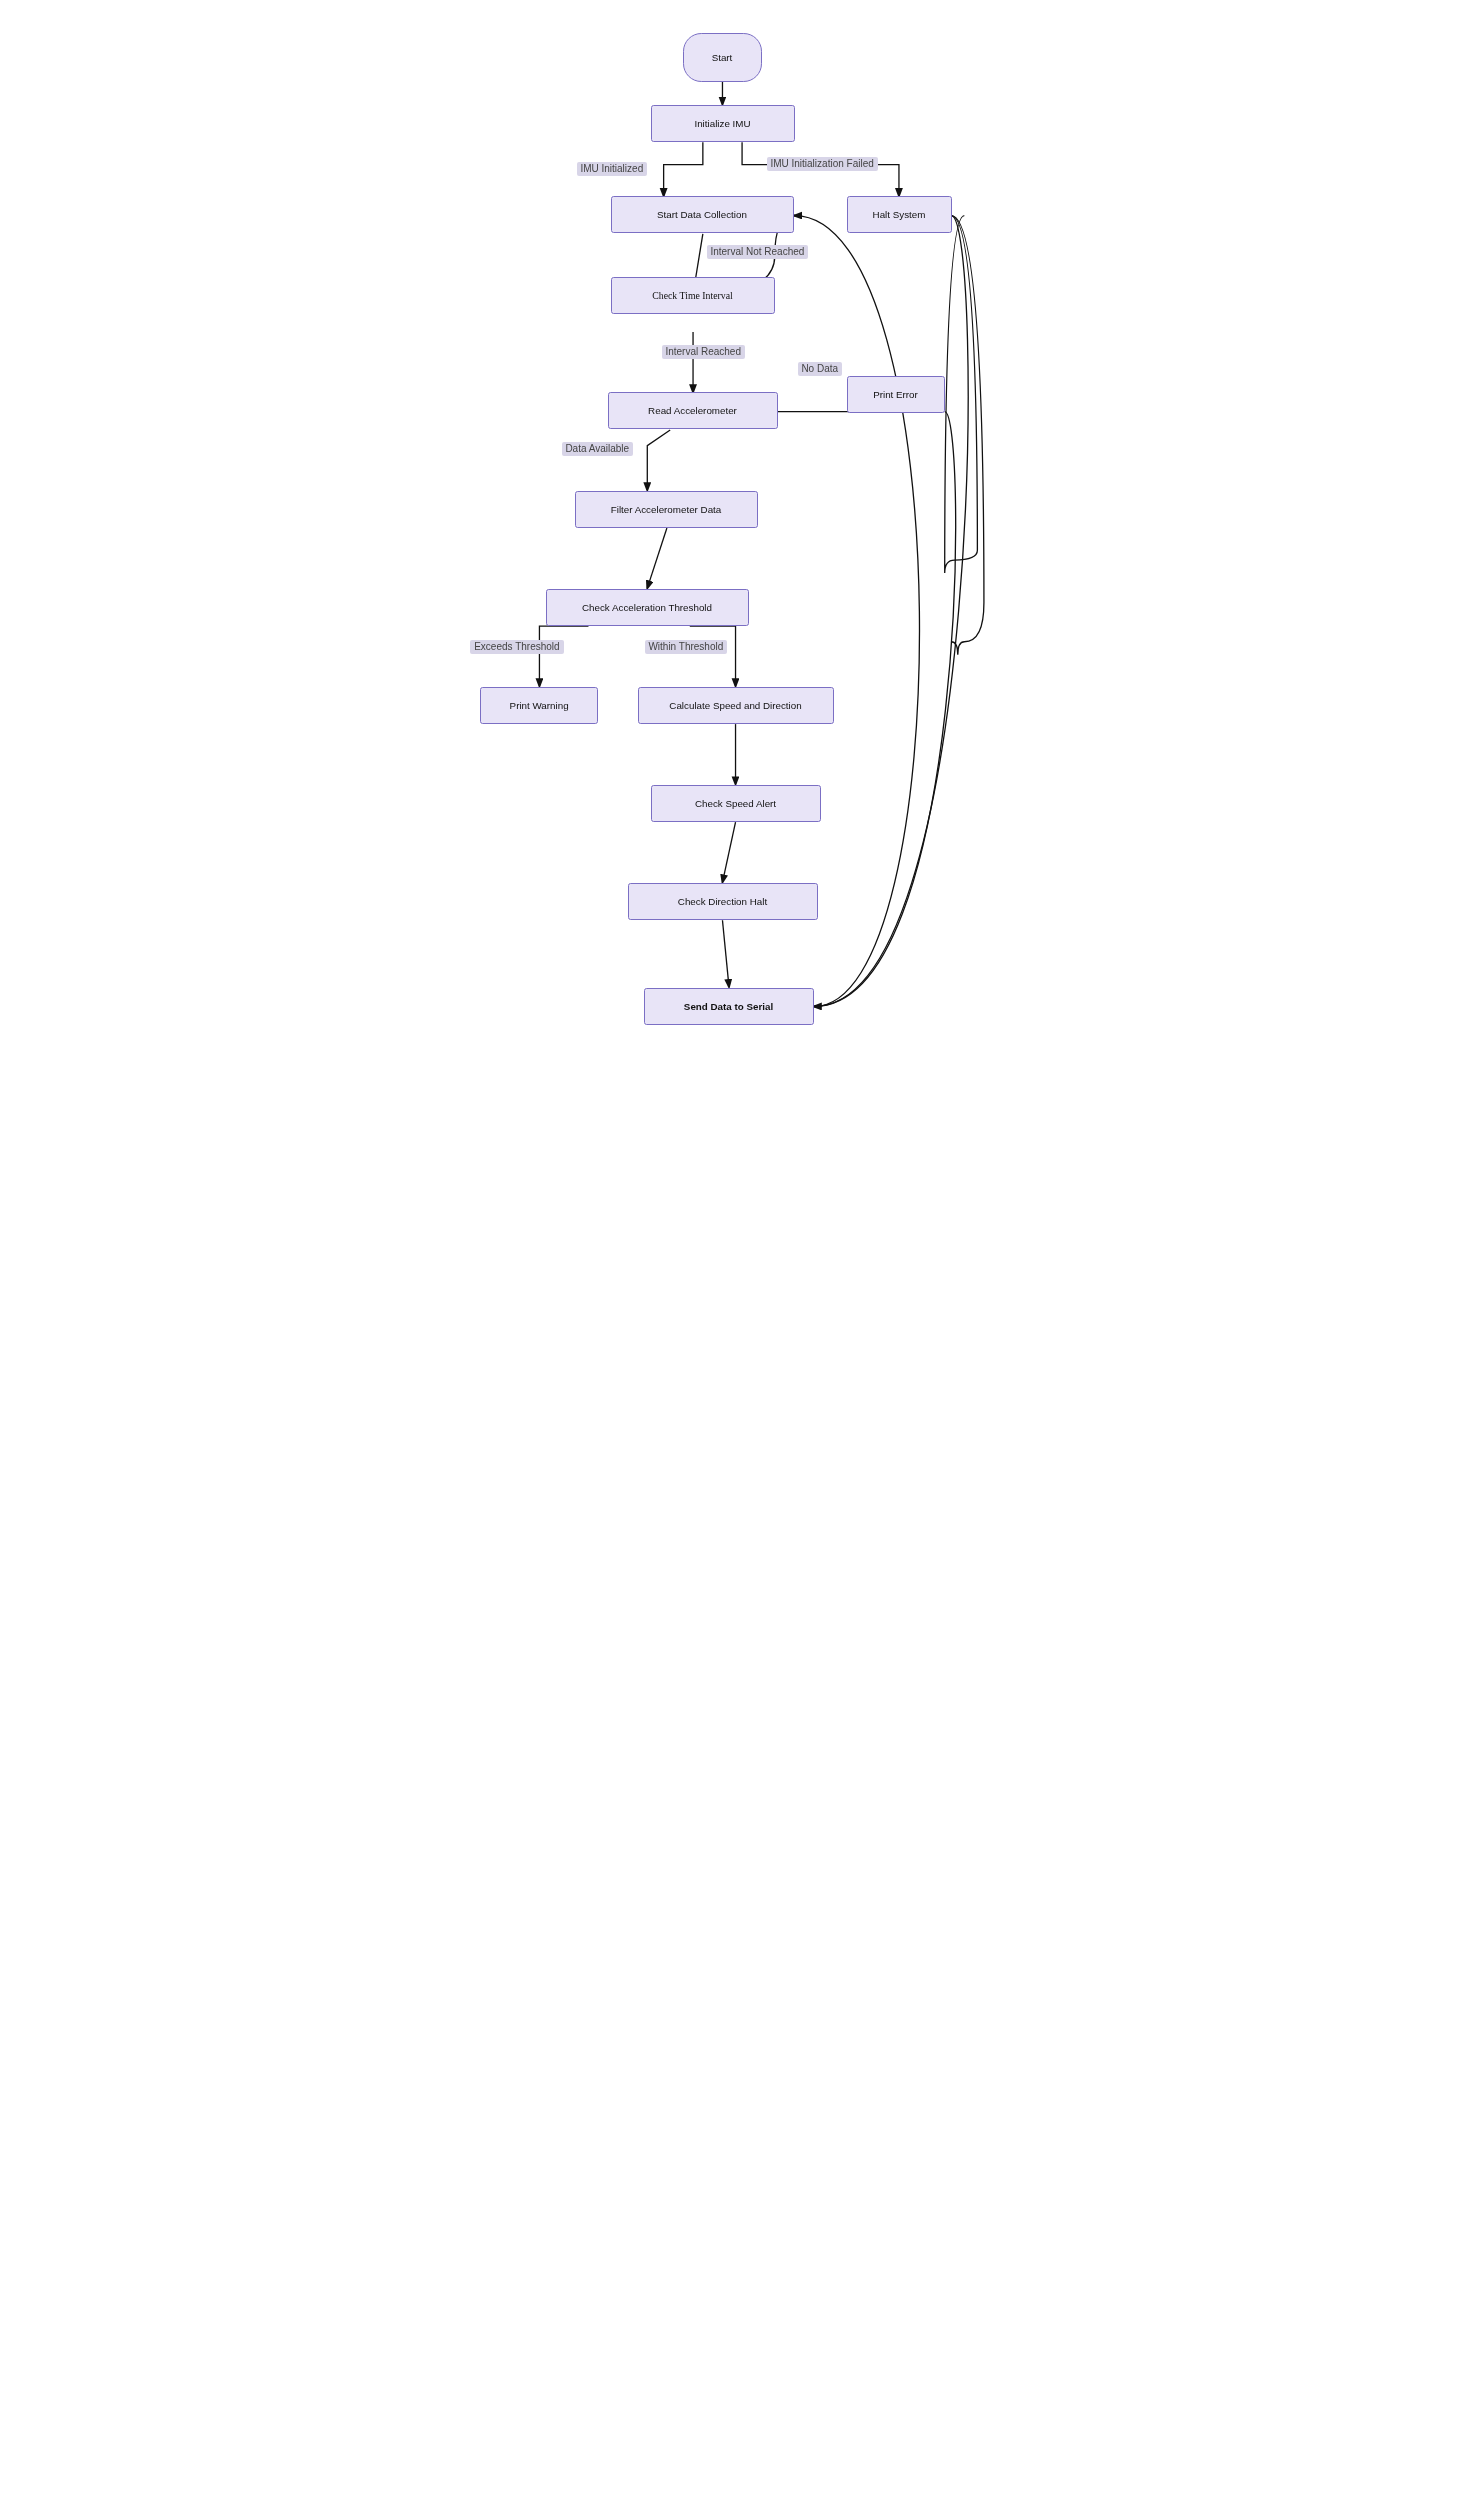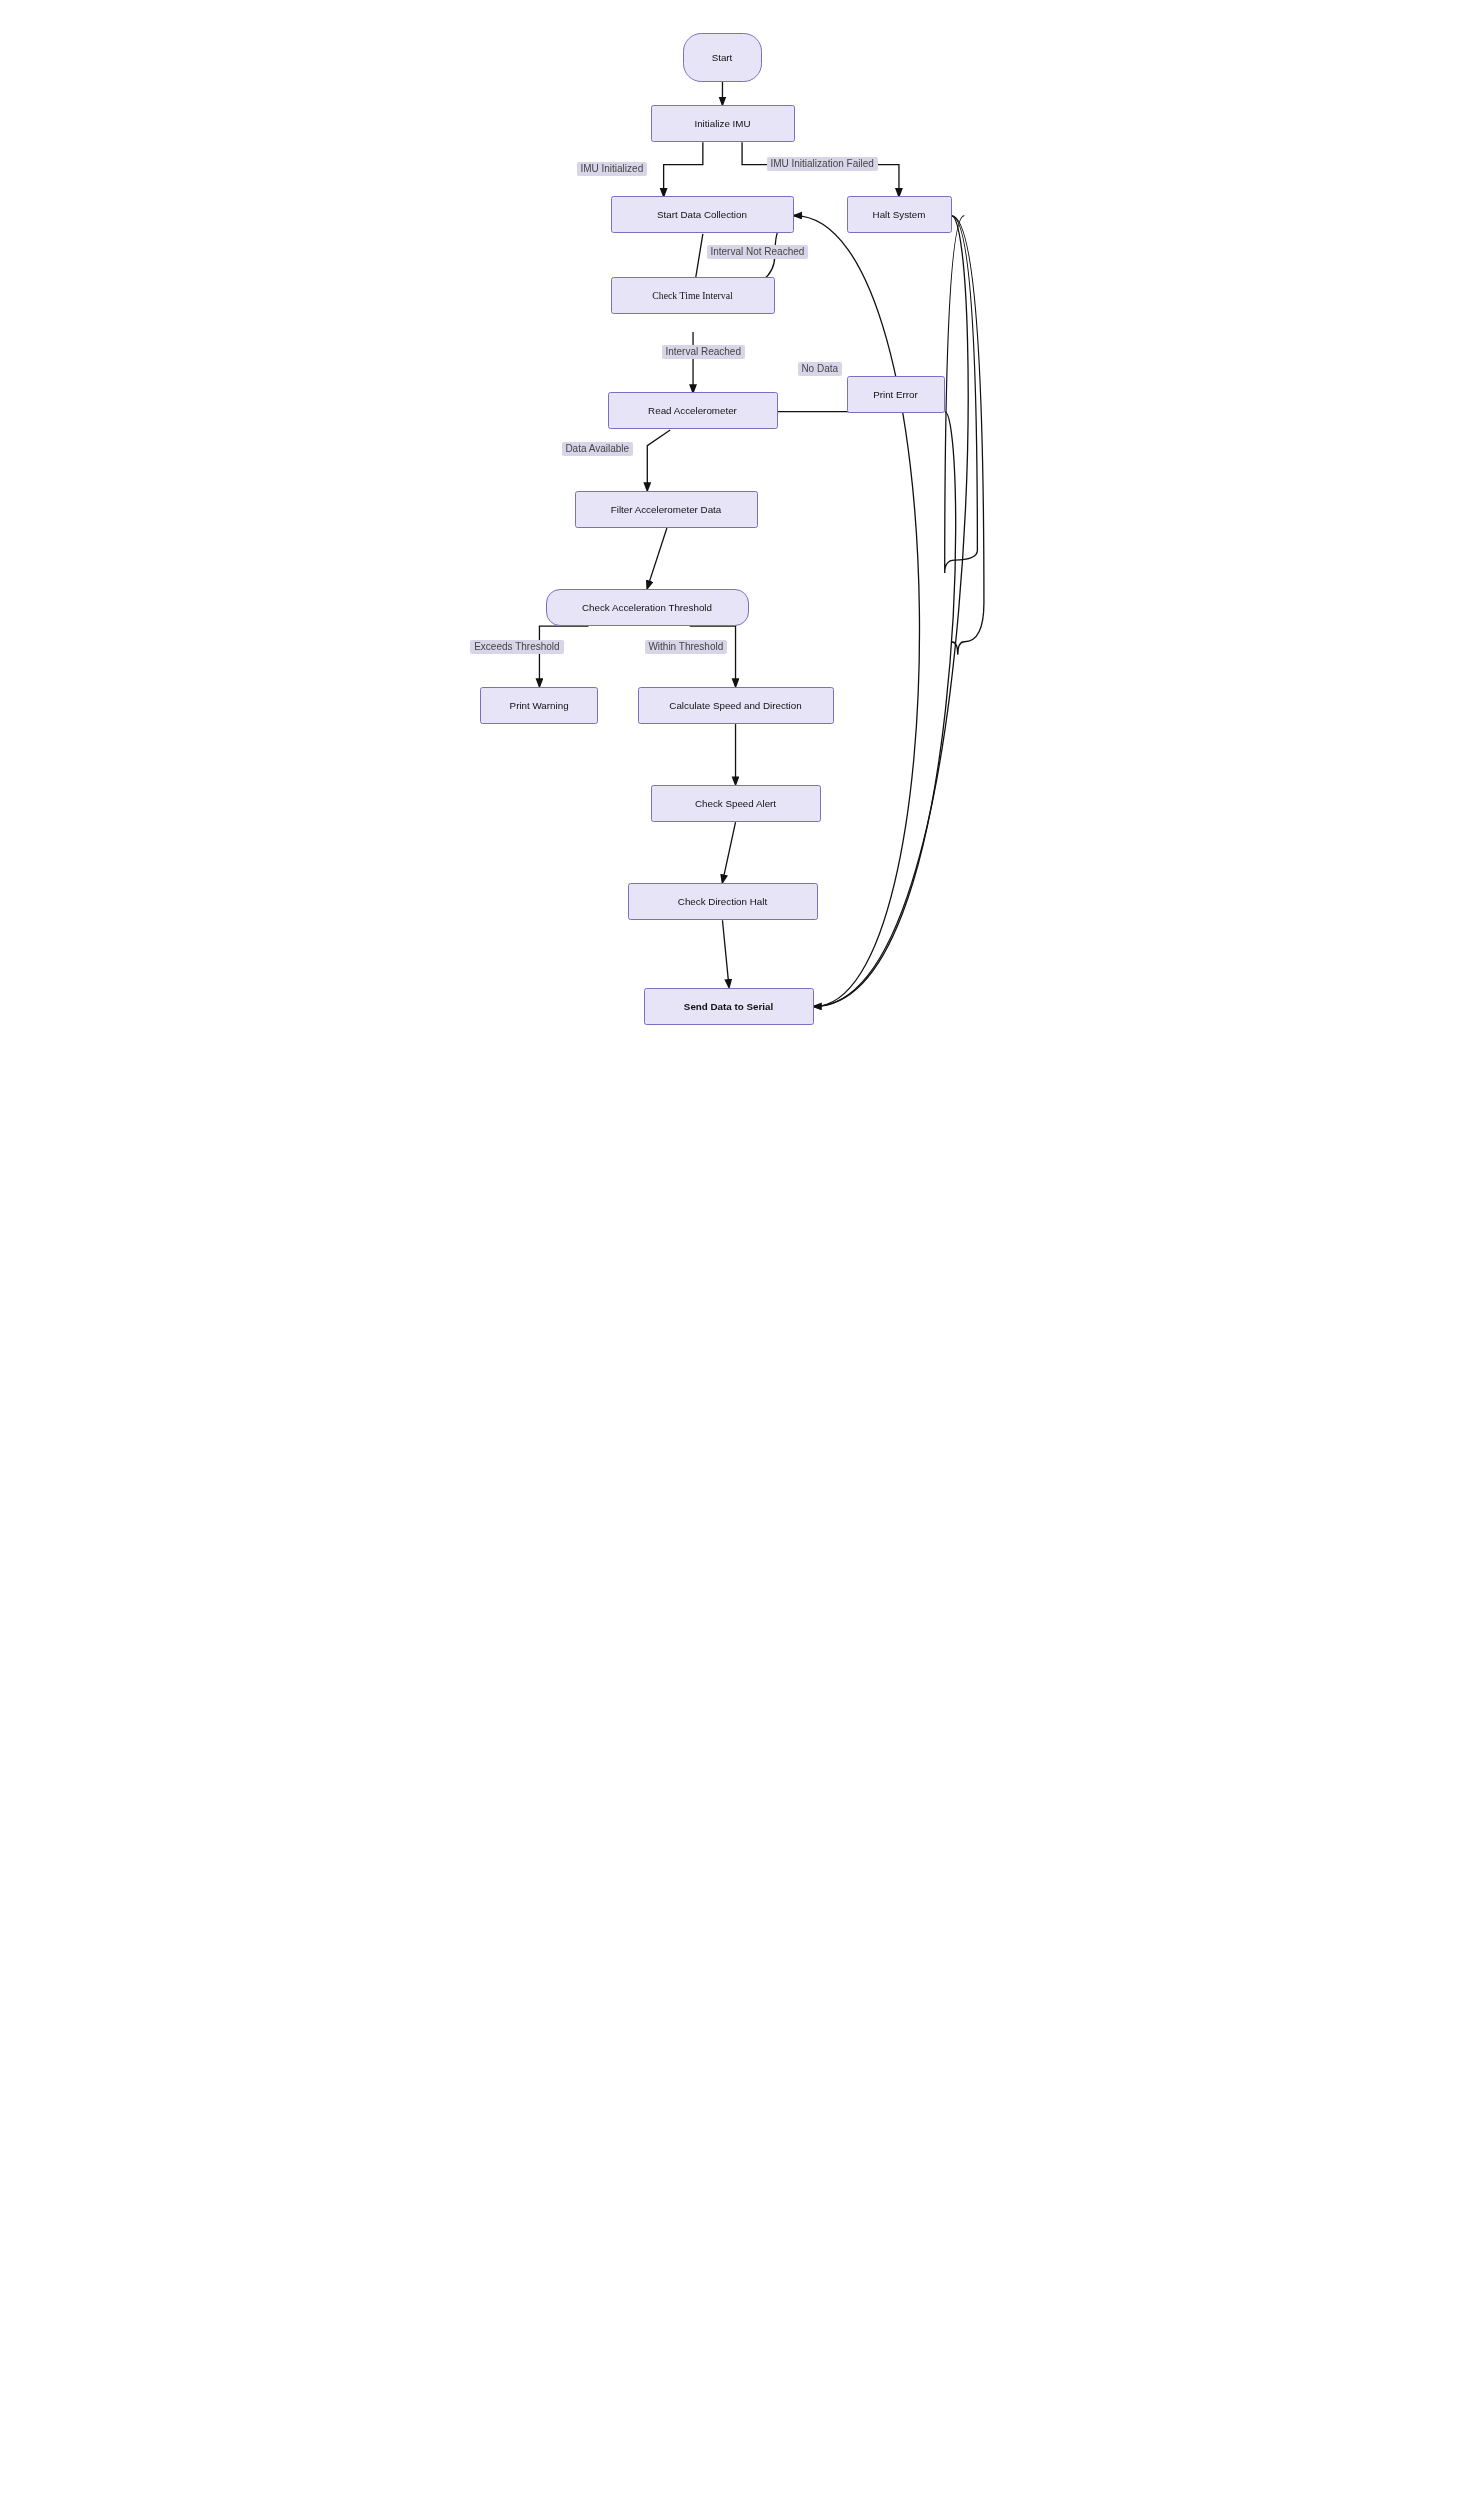--- a/index.html
+++ b/index.html
@@ -112,21 +112,21 @@
   <div class="node" style="left:386px; top:183px; width:105px; height:37px;">Halt System</div>
 
   <div class="node" style="left:150px; top:264px; width:164px; height:37px;font-family:Liberation Serif, serif;">Check Time Interval</div>
 
   <div class="node" style="left:147px; top:379px; width:170px; height:37px;">Read Accelerometer</div>
 
   <div class="node" style="left:386px; top:363px; width:98px; height:37px;">Print Error</div>
 
   <div class="node" style="left:114px; top:478px; width:183px; height:37px;">Filter Accelerometer Data</div>
 
-  <div class="node" style="left:85px; top:576px; width:203px; height:37px;border-radius:14px;">Check Acceleration Threshold</div>
+  <div class="node" style="left:85px; top:576px; width:203px; height:37px;">Check Acceleration Threshold</div>
 
   <div class="node" style="left:19.6px; top:674px; width:118px; height:37px;">Print Warning</div>
 
   <div class="node" style="left:177px; top:674px; width:196px; height:37px;">Calculate Speed and Direction</div>
 
   <div class="node" style="left:190px; top:772px; width:170px; height:37px;">Check Speed Alert</div>
 
   <div class="node" style="left:167px; top:870px; width:190px; height:37px;">Check Direction Halt</div>
 
   <div class="node" style="left:183px; top:975px; width:170px; height:37px;font-weight:bold;">Send Data to Serial</div>

